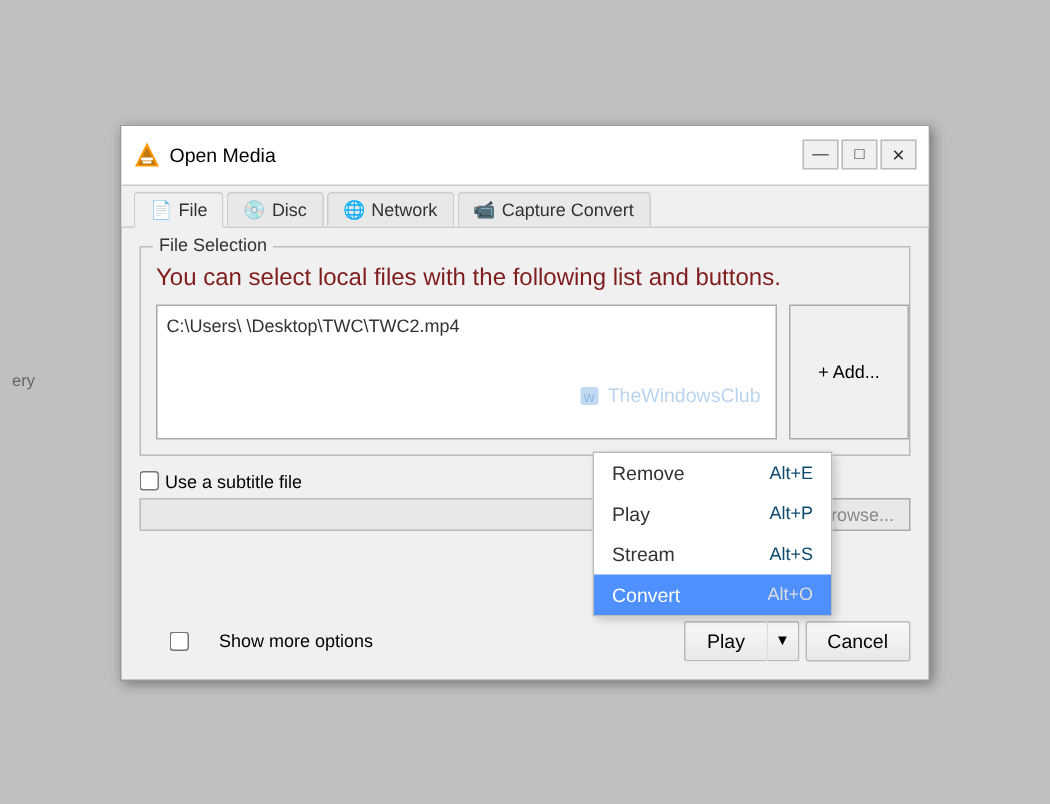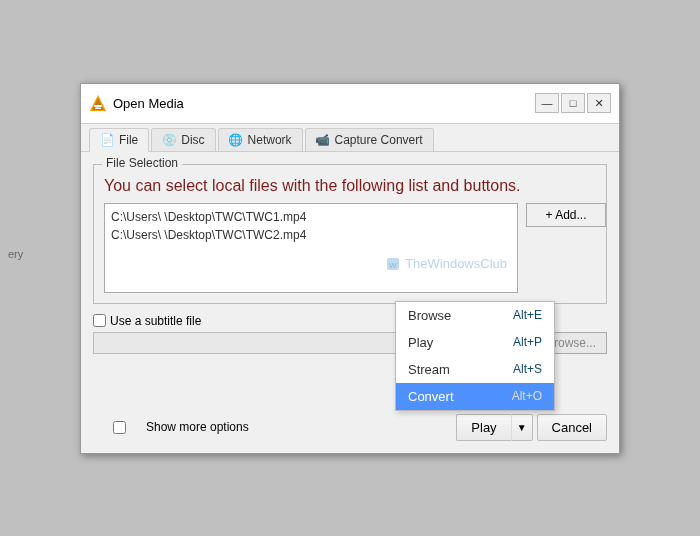--- a/index.html
+++ b/index.html
@@ -152,21 +152,21 @@
       color: rgba(100, 160, 220, 0.45);
       font-size: 13px;
       display: flex;
       align-items: center;
       gap: 4px;
       pointer-events: none;
     }
 
     .file-buttons {
       display: flex;
-      flex-direction: column;
+      flex-direction: row;
       gap: 4px;
     }
 
     .btn {
       padding: 4px 10px;
       border: 1px solid #aaa;
       background: #f0f0f0;
       cursor: pointer;
       font-size: 12px;
       display: flex;
@@ -354,21 +354,20 @@
   </div>
 
   <div class="content">
 
     <div class="group-box">
       <span class="group-label">File Selection</span>
       <p class="description">You can select local files with the following list and buttons.</p>
 
       <div class="file-list-area">
         <div class="file-list">
-          <div class="file-item">C:\Users\        \Desktop\TWC\TWC1.mp4</div>
           <div class="file-item">C:\Users\        \Desktop\TWC\TWC2.mp4</div>
           <div class="watermark">
 
             <svg width="16" height="16" viewBox="0 0 16 16">
               <rect x="2" y="2" width="12" height="12" rx="2" fill="rgba(100,160,220,0.4)"></rect>
               <text x="4" y="12" font-size="8" fill="rgba(100,160,220,0.6)">W</text>
             </svg>
             <span>TheWindowsClub</span>
           </div>
         </div>
@@ -402,21 +401,21 @@
 
     <div class="action-buttons">
       <button class="play-btn">Play</button>
       <button class="play-dropdown">
         <span>▼</span>
       </button>
       <button class="cancel-btn">Cancel</button>
 
       <div class="dropdown-menu">
         <div class="dropdown-item">
-          <span>Browse</span>
+          <span>Remove</span>
           <span class="shortcut">Alt+E</span>
         </div>
         <div class="dropdown-item">
           <span>Play</span>
           <span class="shortcut">Alt+P</span>
         </div>
         <div class="dropdown-item">
           <span>Stream</span>
           <span class="shortcut">Alt+S</span>
         </div>

